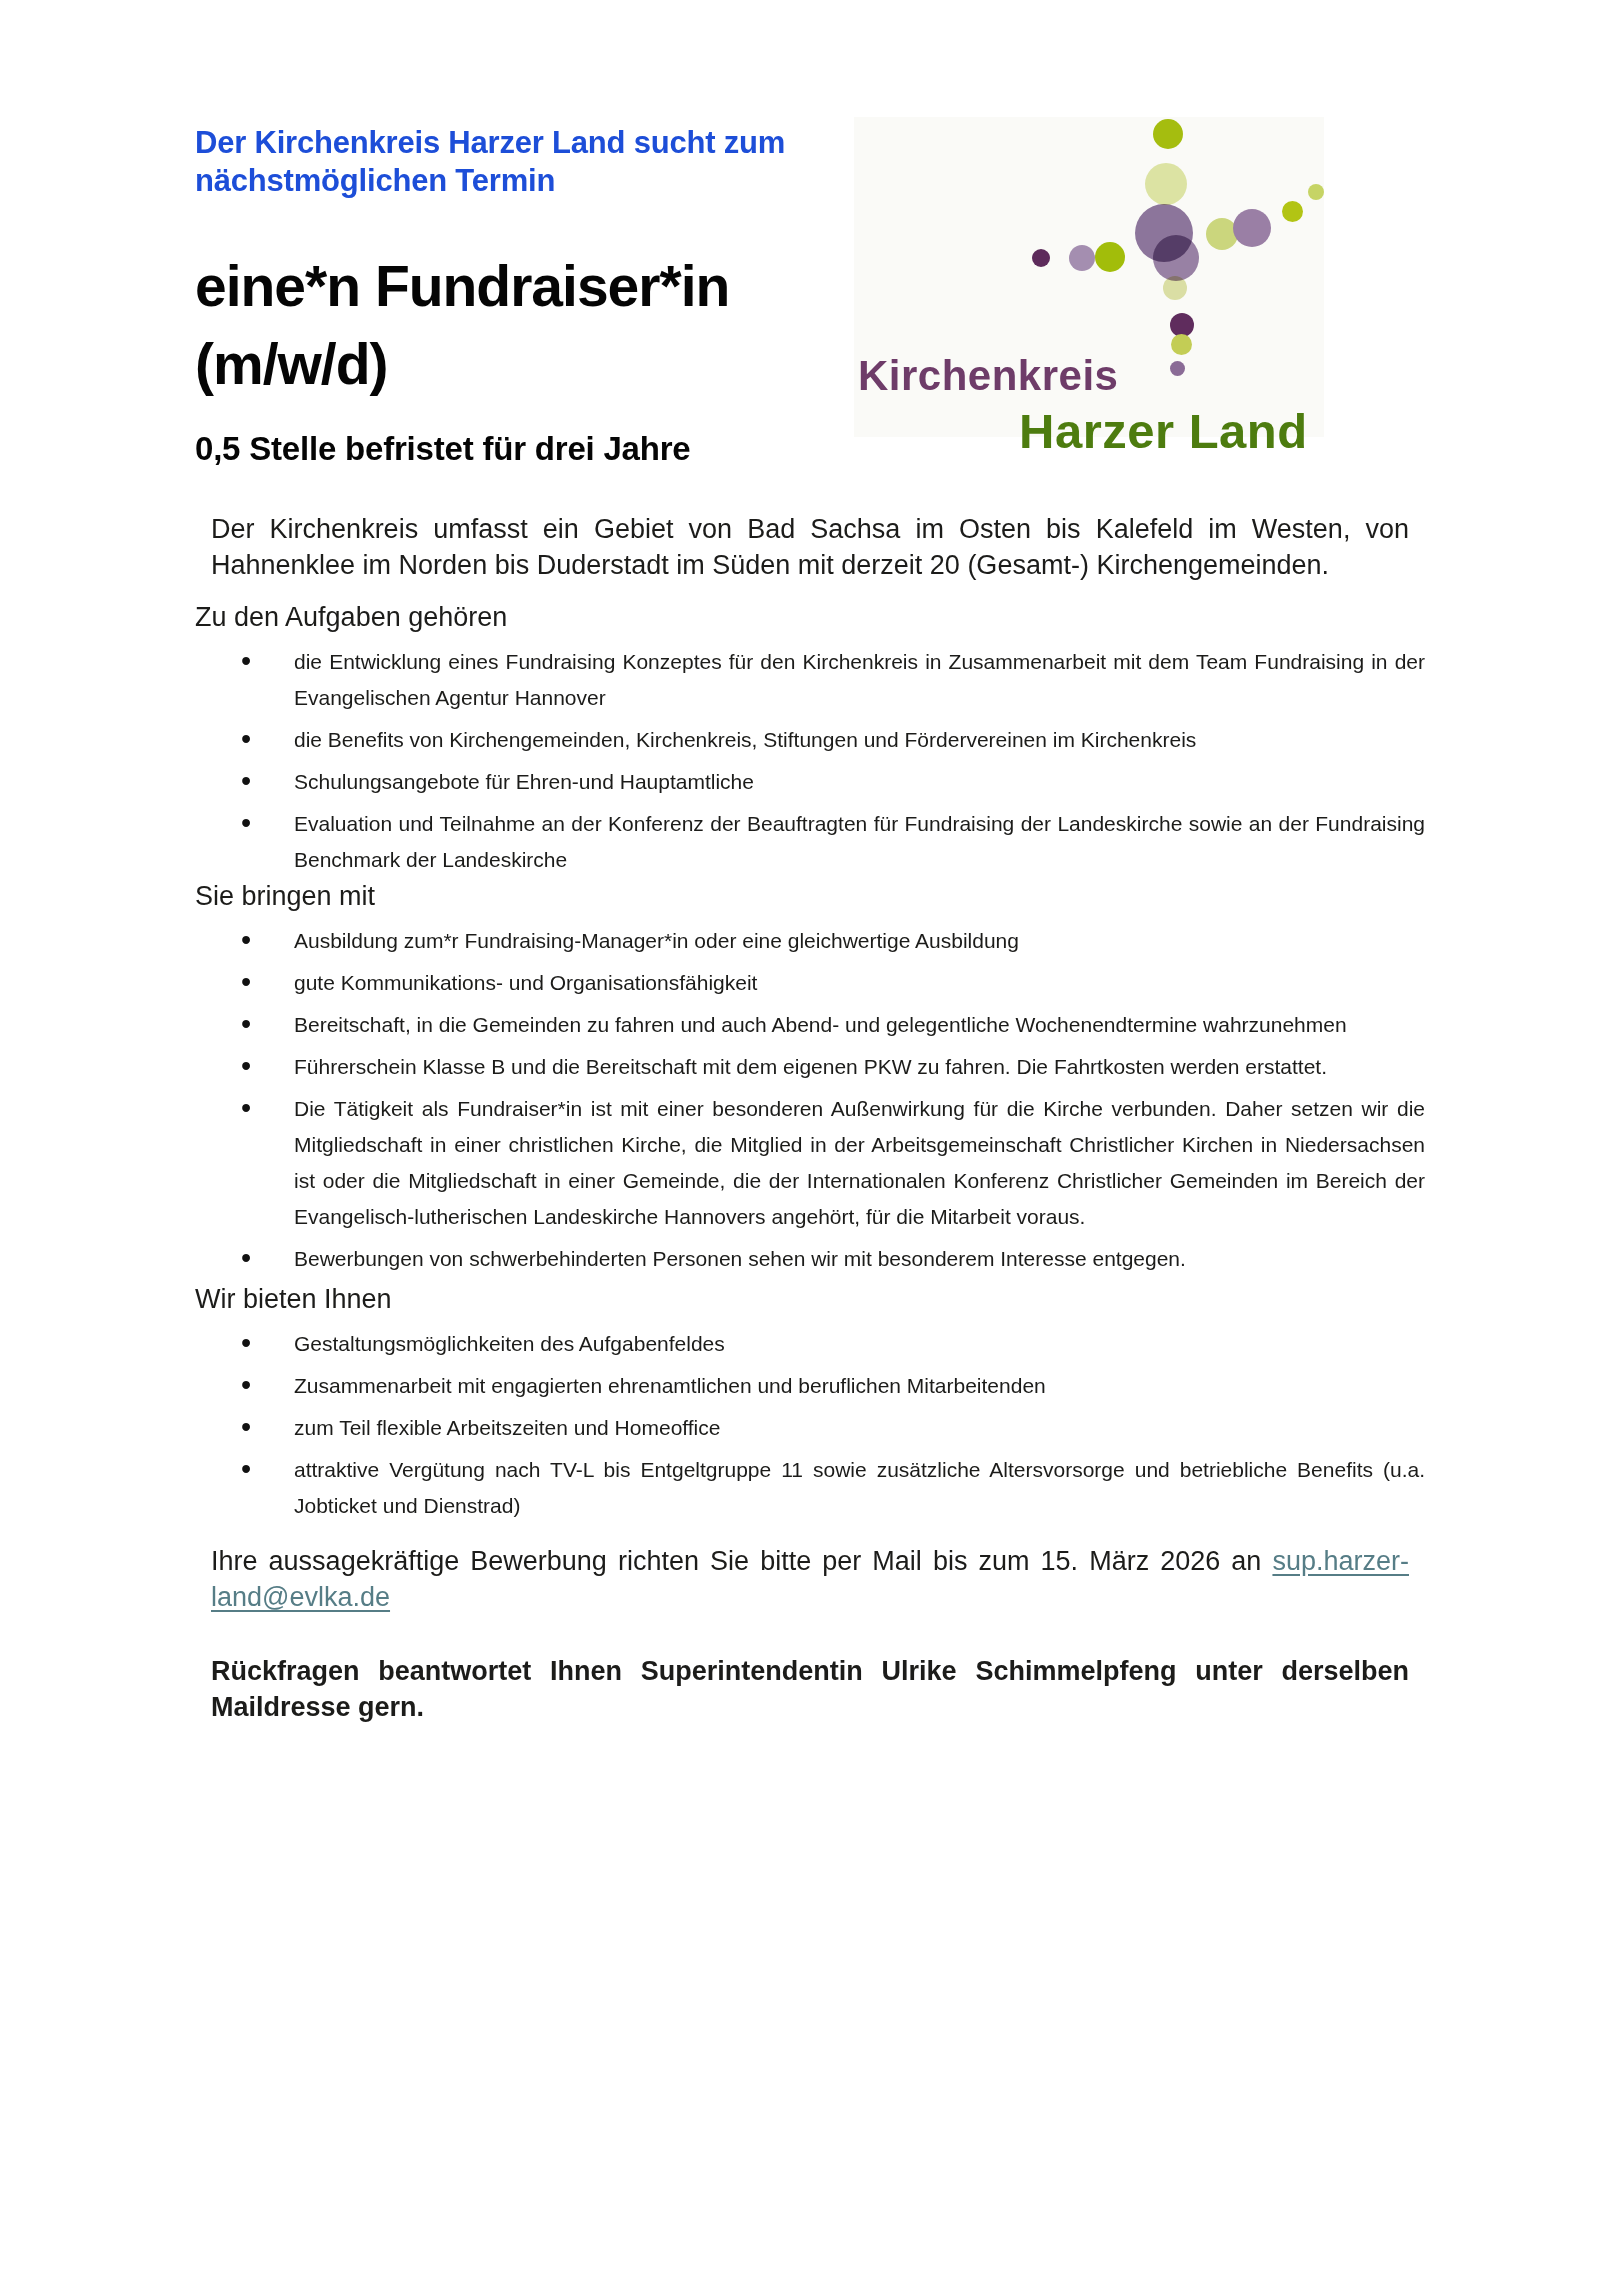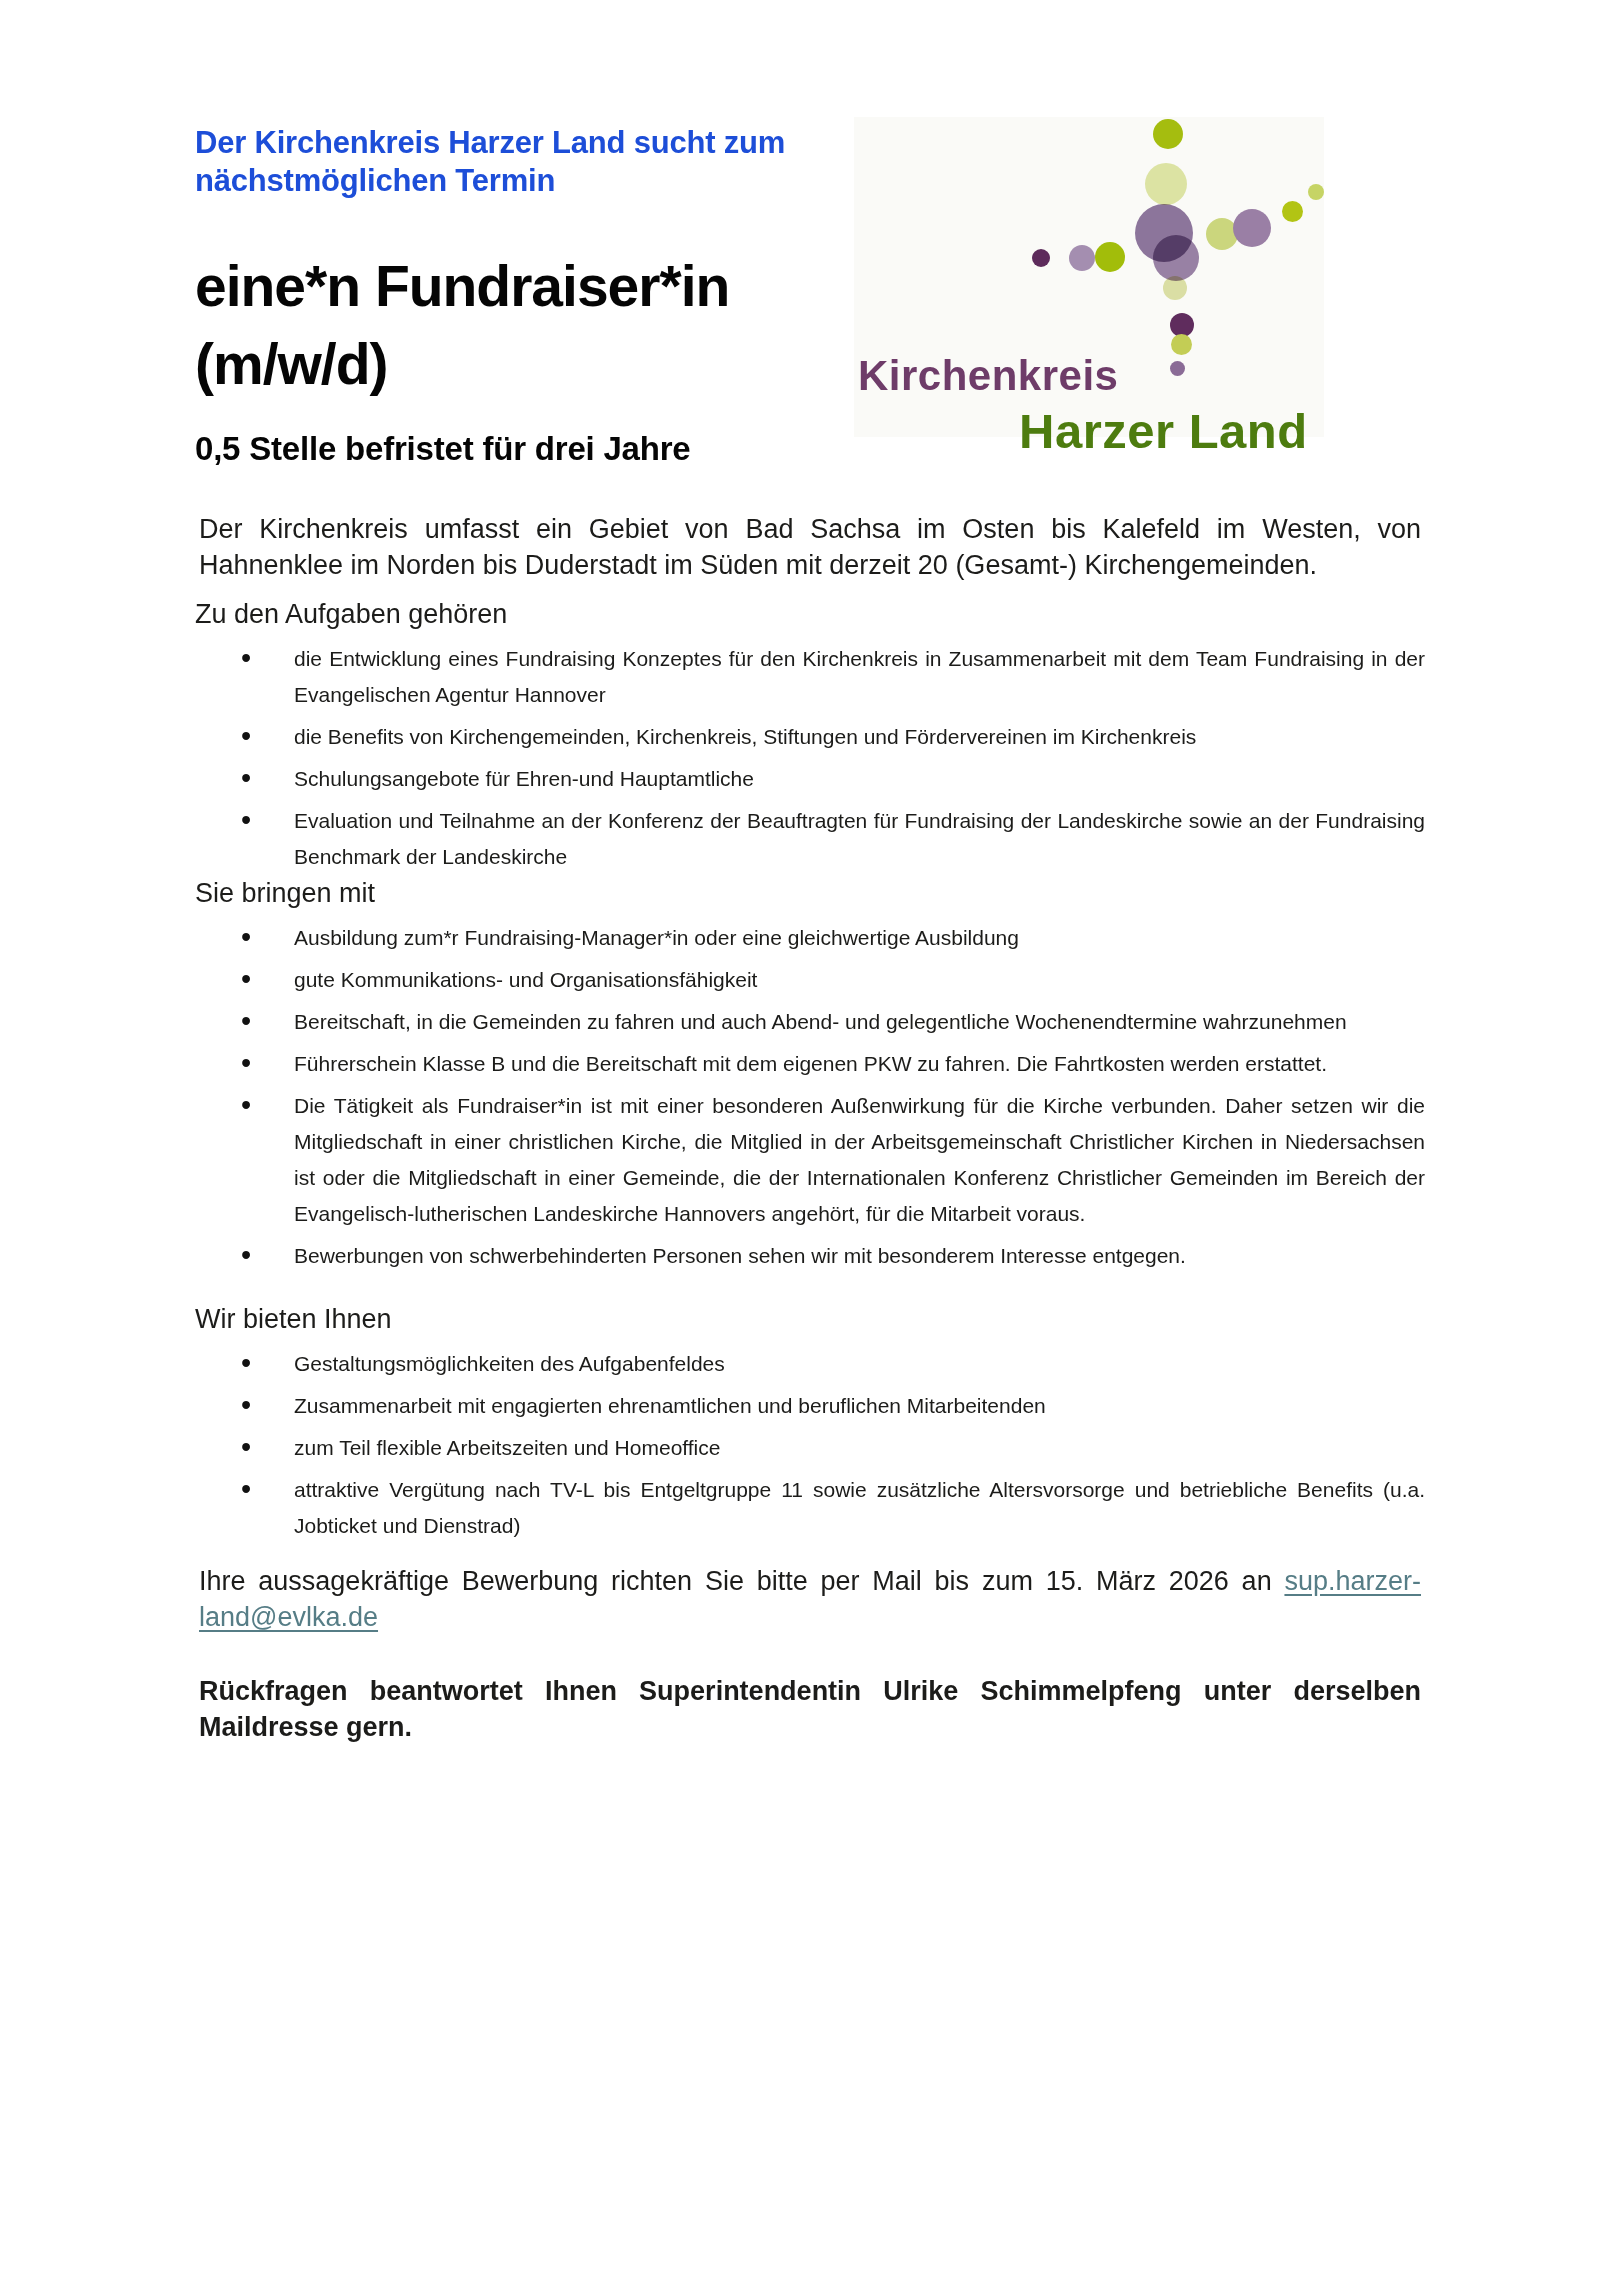--- a/index.html
+++ b/index.html
@@ -35,29 +35,29 @@
   }
   .main-title{
     margin:47px 0 0 0;font-size:57px;line-height:78px;font-weight:700;color:#050505;
     letter-spacing:-1px;
   }
   .subtitle{
     margin:26px 0 0 0;font-size:33px;line-height:40px;font-weight:700;color:#050505;
     letter-spacing:-0.2px;
   }
   .body-text{
-    font-size:27px;line-height:36px;text-align:justify;margin:4px;color:#1c1c1a;
+    font-size:27px;line-height:36px;text-align:justify;margin:16px;color:#1c1c1a;
   }
   .intro-para{margin-top:42px;}
   .section-heading{
     font-size:27px;line-height:36px;margin:0;color:#1c1c1a;
   }
   .sh1{margin-top:13px;}
   .sh2{margin-top:0;}
-  .sh3{margin-top:27px;}
+  .sh3{margin-top:4px;}
 
   ul.bullets{
     list-style:none;margin:9px 0 0 0;padding:0 0 0 99px;
   }
   ul.bullets li{
     position:relative;font-size:21px;line-height:36px;text-align:justify;
     margin:0 0 6px 0;color:#1c1c1a;
   }
   ul.bullets li:last-child{margin-bottom:0;}
   ul.bullets li::before{

